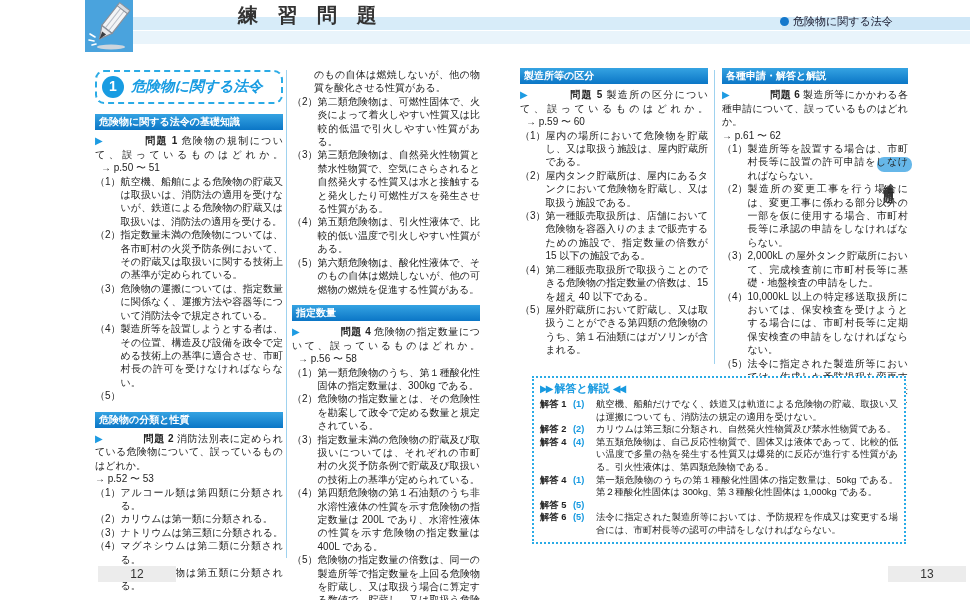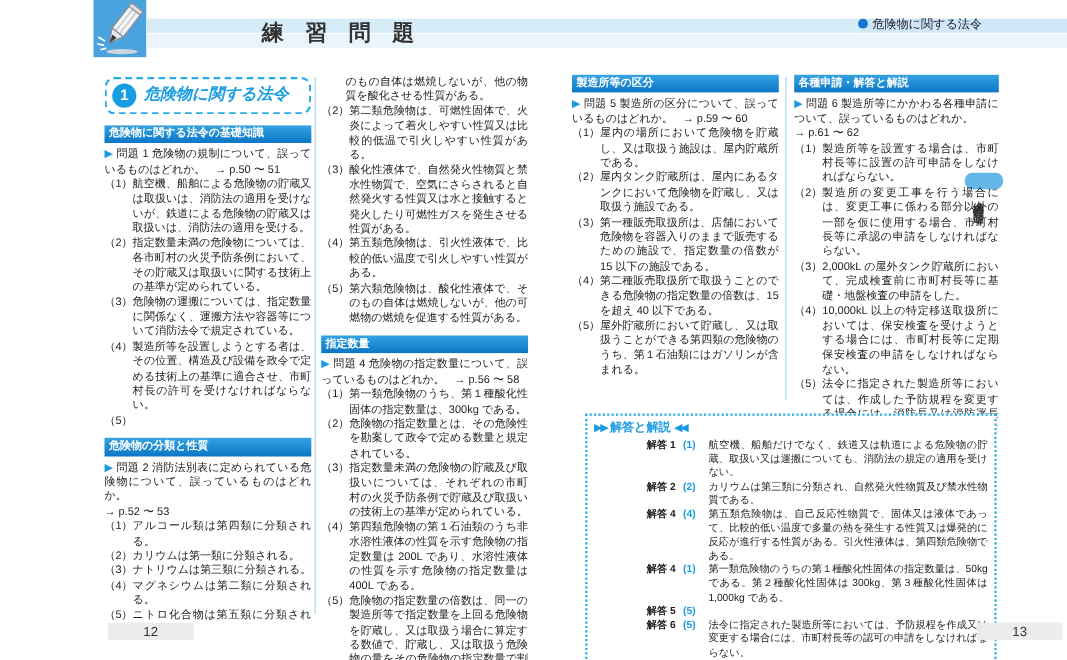--- a/index.html
+++ b/index.html
@@ -8,21 +8,21 @@
     font-family:"Liberation Sans","DejaVu Sans",sans-serif;color:#222;
     overflow:hidden;
   }
   
   .pencil-box{position:absolute;left:85px;top:0;width:48px;height:52px;background:#4aa3dd;}
   .band{position:absolute;height:13px;}
   .band-title{left:133px;top:17px;width:655px;background:#d7ecf9;}
   .band-chapter{left:782px;top:17px;width:188px;background:#cfe7f7;}
   .band-lower{left:133px;top:31px;width:837px;background:#e9f4fb;}
   .main-title{
-    position:absolute;left:238px;top:16px;font-size:20px;font-weight:bold;
+    position:absolute;left:238px;top:2px;font-size:20px;font-weight:bold;
     letter-spacing:7px;color:#333;
   }
   .chapter-line{position:absolute;left:780px;top:14px;font-size:11px;color:#1a1a2e;display:flex;align-items:center;}
   .chapter-bullet{width:9px;height:9px;border-radius:50%;background:#1578cc;margin-right:4px;display:inline-block;}
   
   .side-tab-pill{position:absolute;left:877px;top:157px;width:35px;height:15px;border-radius:7px;background:#66b7e9;}
   .side-tab-text{
     position:absolute;left:881px;top:176px;writing-mode:vertical-rl;
     font-size:10px;letter-spacing:3px;color:#333;font-weight:bold;
   }
@@ -48,36 +48,36 @@
   
   .sec{
     background:linear-gradient(180deg,#35a3e2,#0b76c6);color:#fff;font-weight:bold;
     font-size:10px;padding:1px 4px 2px;margin:0 0 4px 0;
   }
   .sec.gap{margin-top:9px;}
   
   .prob{margin-bottom:2px;}
   .prob-head{text-align:justify;}
   .marker{color:#1d9be2;font-size:10px;}
-  .plabel{font-weight:normal;}
+  .plabel{font-weight:bold;margin-left:37px;}
   .ref{white-space:nowrap;margin-left:6px;}
   .ref-line{text-align:left;padding-right:2px;}
   .item{display:flex;}
   .item .n{flex:0 0 22px;}
   .item .t{flex:1;text-align:justify;}
   .cont{padding-left:22px;text-align:justify;}
   
   .ansbox{
     position:absolute;left:532px;top:376px;width:374px;box-sizing:border-box;
     border:2px dotted #2aabe6;padding:3px 6px 5px;background:#fff;
   }
   .ans-title-row{color:#189ae0;font-weight:bold;font-size:11px;margin-bottom:2px;}
   .ans-arrows{letter-spacing:-2px;font-size:10px;}
   .ans-row{display:flex;font-size:9.3px;line-height:12.6px;}
-  .ans-label{flex:0 0 33px;font-weight:bold;margin-left:48px;}
+  .ans-label{flex:0 0 33px;font-weight:bold;}
   .ans-num{flex:0 0 23px;color:#189ae0;font-weight:bold;}
   .ans-text{flex:1;text-align:justify;}
   
   .pgnum{
     position:absolute;top:566px;width:78px;height:16px;background:#ececec;
     font-size:12px;color:#333;display:flex;align-items:center;justify-content:center;
   }
   .pgnum-left{left:98px;}
   .pgnum-right{left:888px;}
 </style>
@@ -188,21 +188,21 @@
 </div>
 
 <div class="col col-l2">
   <div class="cont">のもの自体は燃焼しないが、他の物質を酸化させる性質がある。</div>
   <div class="item">
       <span class="n">（2）</span>
       <span class="t">第二類危険物は、可燃性固体で、火炎によって着火しやすい性質又は比較的低温で引火しやすい性質がある。</span>
     </div>
   <div class="item">
       <span class="n">（3）</span>
-      <span class="t">酸化性液体で、自然発火性物質と禁水性物質で、空気にさらされると自然発火する性質又は水と接触すると発火したり可燃性ガスを発生させる性質がある。</span>
+      <span class="t">第三類危険物は、自然発火性物質と禁水性物質で、空気にさらされると自然発火する性質又は水と接触すると発火したり可燃性ガスを発生させる性質がある。</span>
     </div>
   <div class="item">
       <span class="n">（4）</span>
       <span class="t">第五類危険物は、引火性液体で、比較的低い温度で引火しやすい性質がある。</span>
     </div>
   <div class="item">
       <span class="n">（5）</span>
       <span class="t">第六類危険物は、酸化性液体で、そのもの自体は燃焼しないが、他の可燃物の燃焼を促進する性質がある。</span>
     </div>
 

